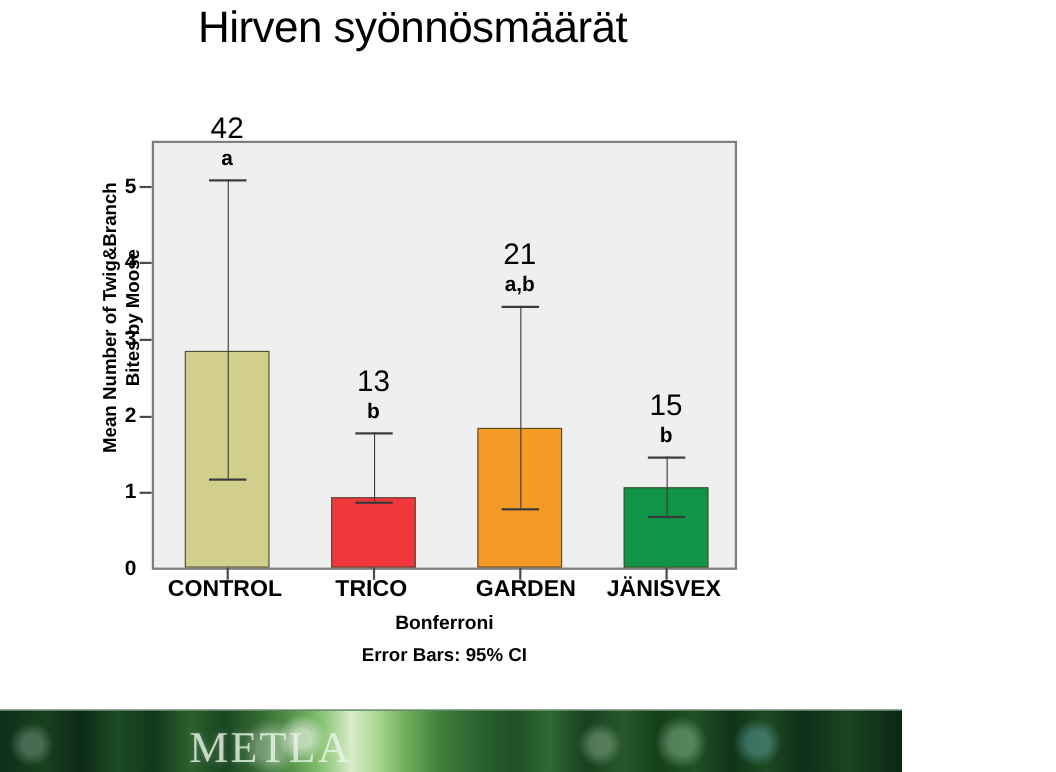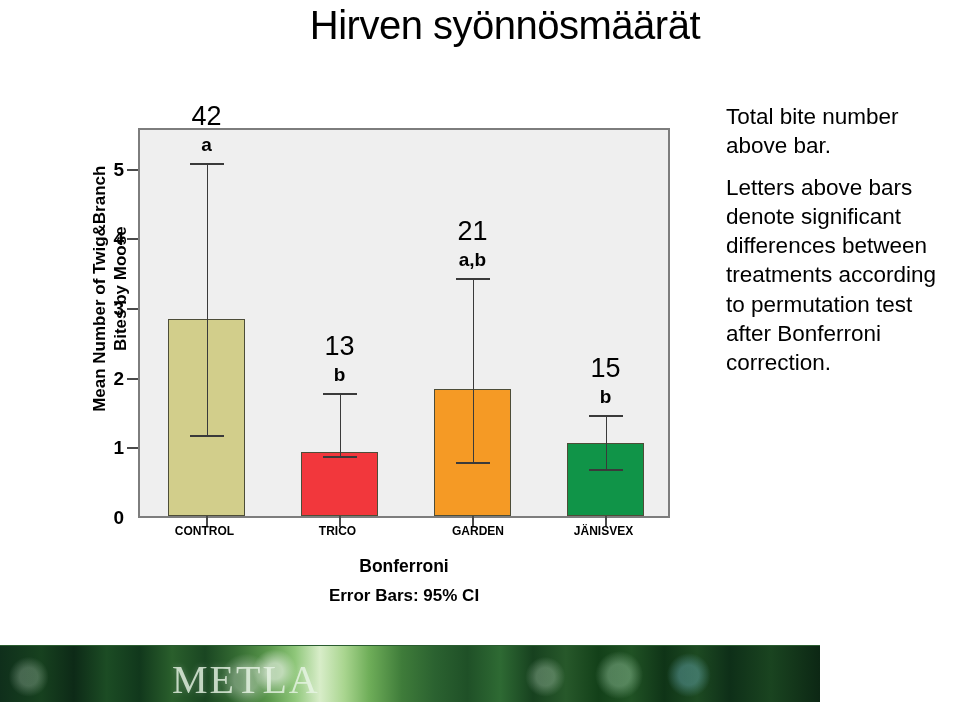--- a/index.html
+++ b/index.html
@@ -9,21 +9,21 @@
     font-family:"Liberation Sans", sans-serif;
     overflow:hidden;
     position:relative;
   }
   #page{position:relative;width:960px;height:702px;}
 
   
   .slide-title{
     position:absolute;
     left:180px; top:2px; width:520px;
-    text-align:right;
+    text-align:left;
     font-size:40px;
     line-height:1.18;
     color:#000;
     font-weight:400;
     letter-spacing:-0.5px;
   }
   .slide-title .t-line{display:block;}
 
   
   .note-block{
@@ -93,21 +93,21 @@
     transform:translateX(-50%);
   }
 
   
   .xtick{
     position:absolute; bottom:-11px; width:2px; height:11px; background:#4a4a4a;
     transform:translateX(-1px);
   }
   .xcat{
     position:absolute; top:406px;
-    font-size:12px; font-weight:bold; color:#000;
+    font-size:21px; font-weight:bold; color:#000;
     text-align:center; transform:translateX(-50%);
     white-space:nowrap;
   }
   .xaxis-title{
     position:absolute; left:80px; width:532px; top:438px;
     text-align:center; font-size:17.5px; font-weight:bold; color:#000;
   }
   .errnote{
     position:absolute; left:80px; width:532px; top:468px;
     text-align:center; font-size:17px; font-weight:bold; color:#000;
@@ -143,24 +143,20 @@
 </style>
 </head>
 <body>
 
 <div id="page">
 
   <div class="slide-title">
     <span class="t-line">Hirven syönnösmäärät</span>
   </div>
 
-  <div class="note-block">
-    <p>Total bite number above bar.</p>
-    <p>Letters above bars denote significant differences between treatments according to permutation test after Bonferroni correction.</p>
-  </div>
 
   <div class="chart-wrap">
 
     <div class="ylabel">Mean Number of Twig&amp;Branch Bites by Moose</div>
 
     <div class="tick-labels" id="yticks">
         <div class="tick-label" style="top: 400px;">0</div>
         <div class="tick-label" style="top: 330.357px;">1</div>
         <div class="tick-mark" style="top: 330.357px;"></div>
         <div class="tick-label" style="top: 260.714px;">2</div>

